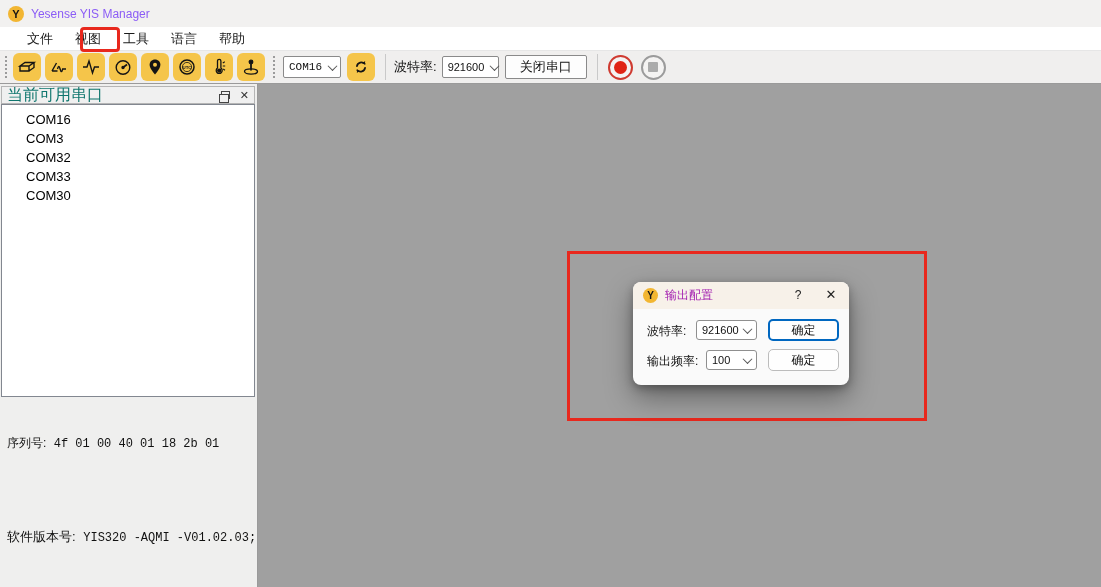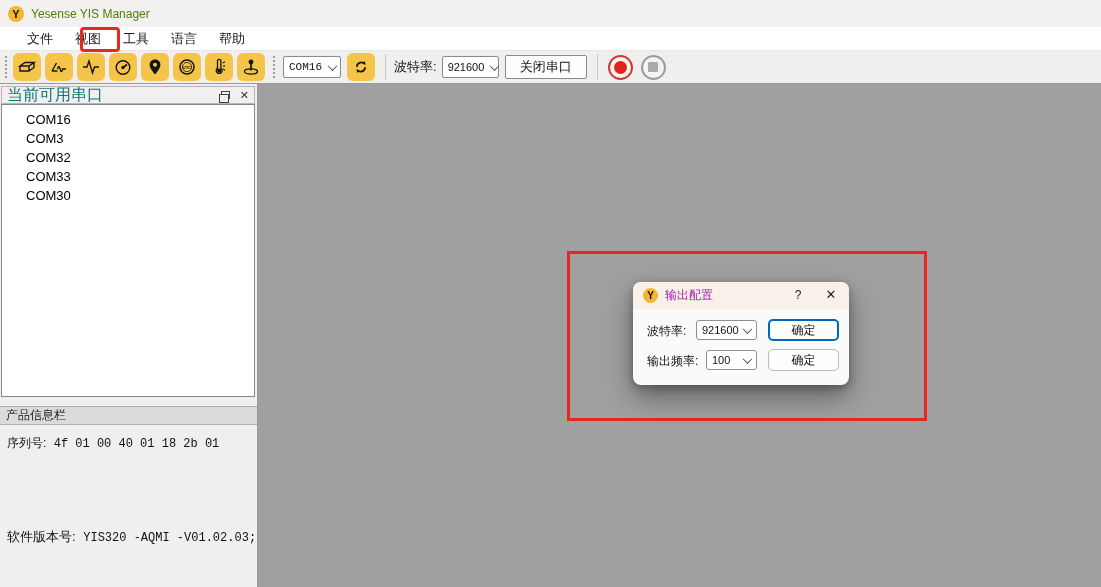--- a/index.html
+++ b/index.html
@@ -4,21 +4,21 @@
 <style>
   * { margin:0; padding:0; box-sizing:border-box; }
   html,body { width:1101px; height:587px; overflow:hidden;
     font-family:"Liberation Sans", sans-serif; }
   .window { width:1101px; height:587px; background:#efefee; display:flex; flex-direction:column; }
 
   
   .titlebar { height:27px; background:#f2f1f0; display:flex; align-items:center; padding-left:8px; flex:0 0 auto; }
   .app-logo { width:16px; height:16px; border-radius:50%; background:#f2b632; color:#141414;
     display:flex; align-items:center; justify-content:center; font-weight:bold; font-size:11px; margin-right:7px; }
-  .titlebar-text { font-size:12px; color:#4d7c0f; }
+  .titlebar-text { font-size:12px; color:#8b5cf6; }
 
   
   .menubar { height:24px; background:#ffffff; display:flex; align-items:stretch; padding-left:16px;
     border-bottom:1px solid #e6e6e6; position:relative; flex:0 0 auto; }
   .menu-item { font-size:13px; color:#1a1a1a; padding:0 11px; display:flex; align-items:center; }
   .anno-menu { position:absolute; left:80px; top:0px; width:40px; height:25px;
     border:3px solid #e8281d; border-radius:4px; z-index:30; pointer-events:none; }
 
   
   .toolbar { height:33px; background:#f0efee; border-bottom:1px solid #9a9a9a;
@@ -212,21 +212,20 @@
         <span class="float-ico"></span>
         <span class="dock-ico">✕</span>
       </div>
       <div class="listbox">
         <div class="port-item">COM16</div>
         <div class="port-item">COM3</div>
         <div class="port-item">COM32</div>
         <div class="port-item">COM33</div>
         <div class="port-item">COM30</div>
       </div>
-      <div class="info-header">产品信息栏</div>
       <div class="info-row row-serial">
         <span>序列号:</span>
         <span class="mono-val">4f 01 00 40 01 18 2b 01</span>
       </div>
       <div class="info-row row-version">
         <span>软件版本号:</span>
         <span class="mono-val">YIS320 -AQMI -V01.02.03;</span>
       </div>
     </div>
 

